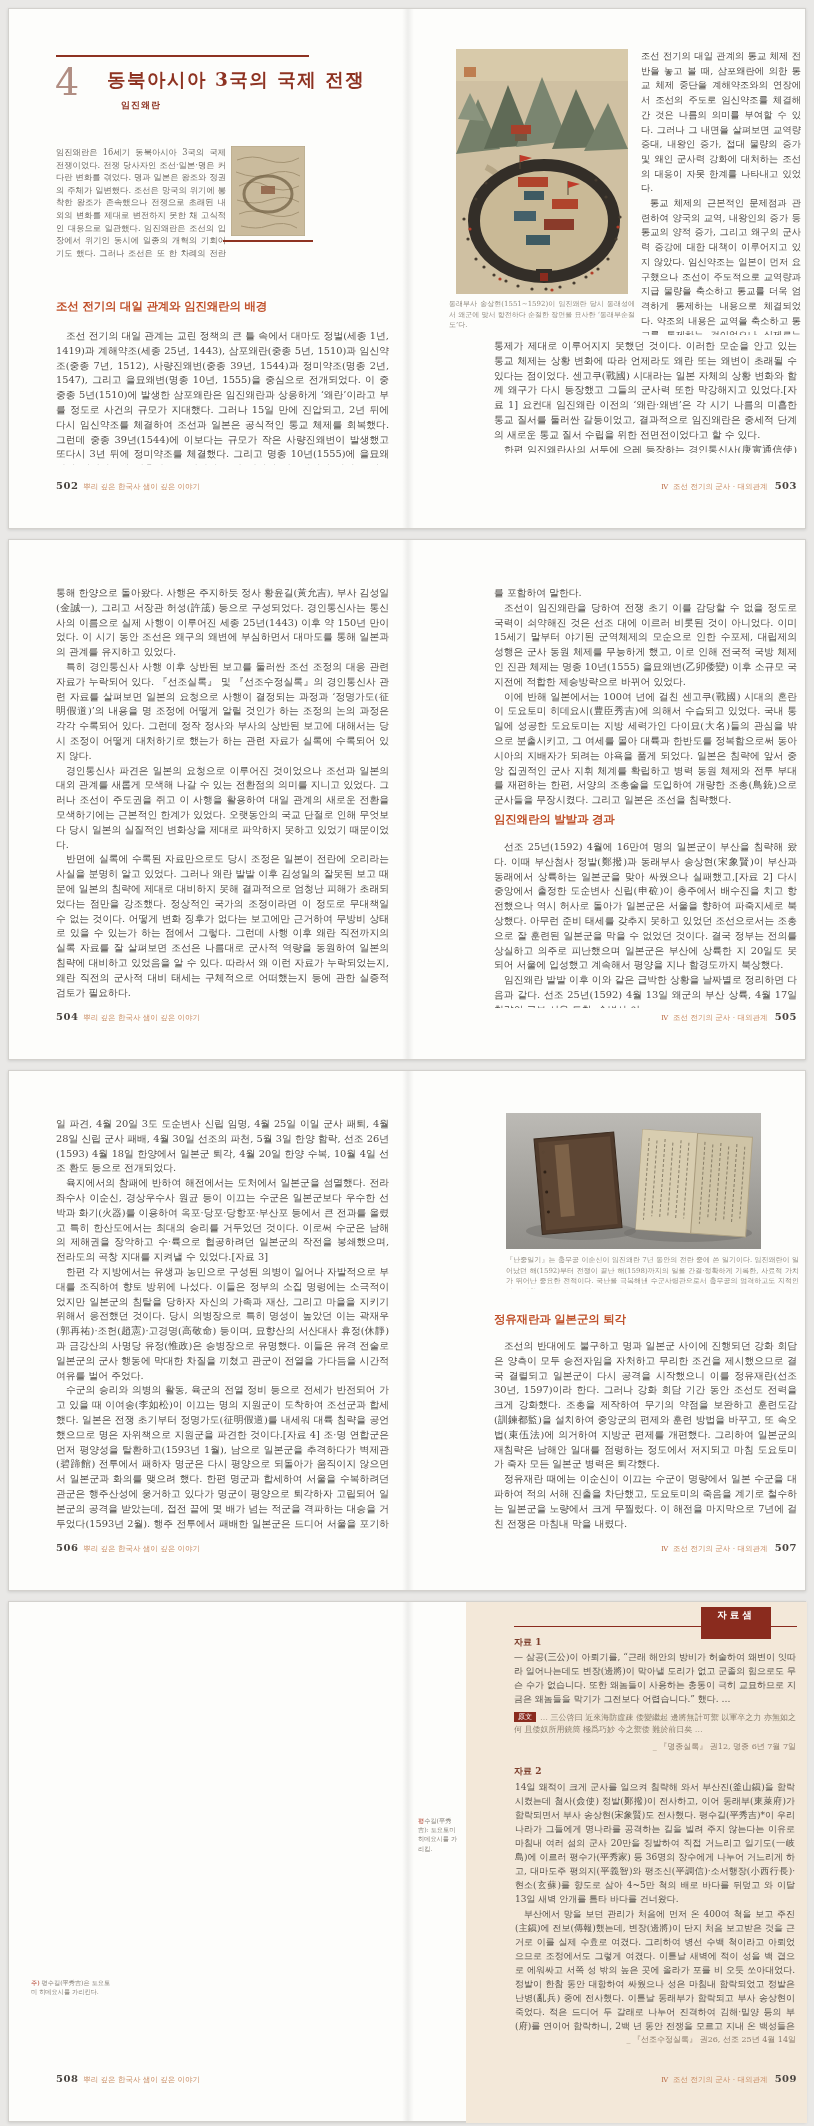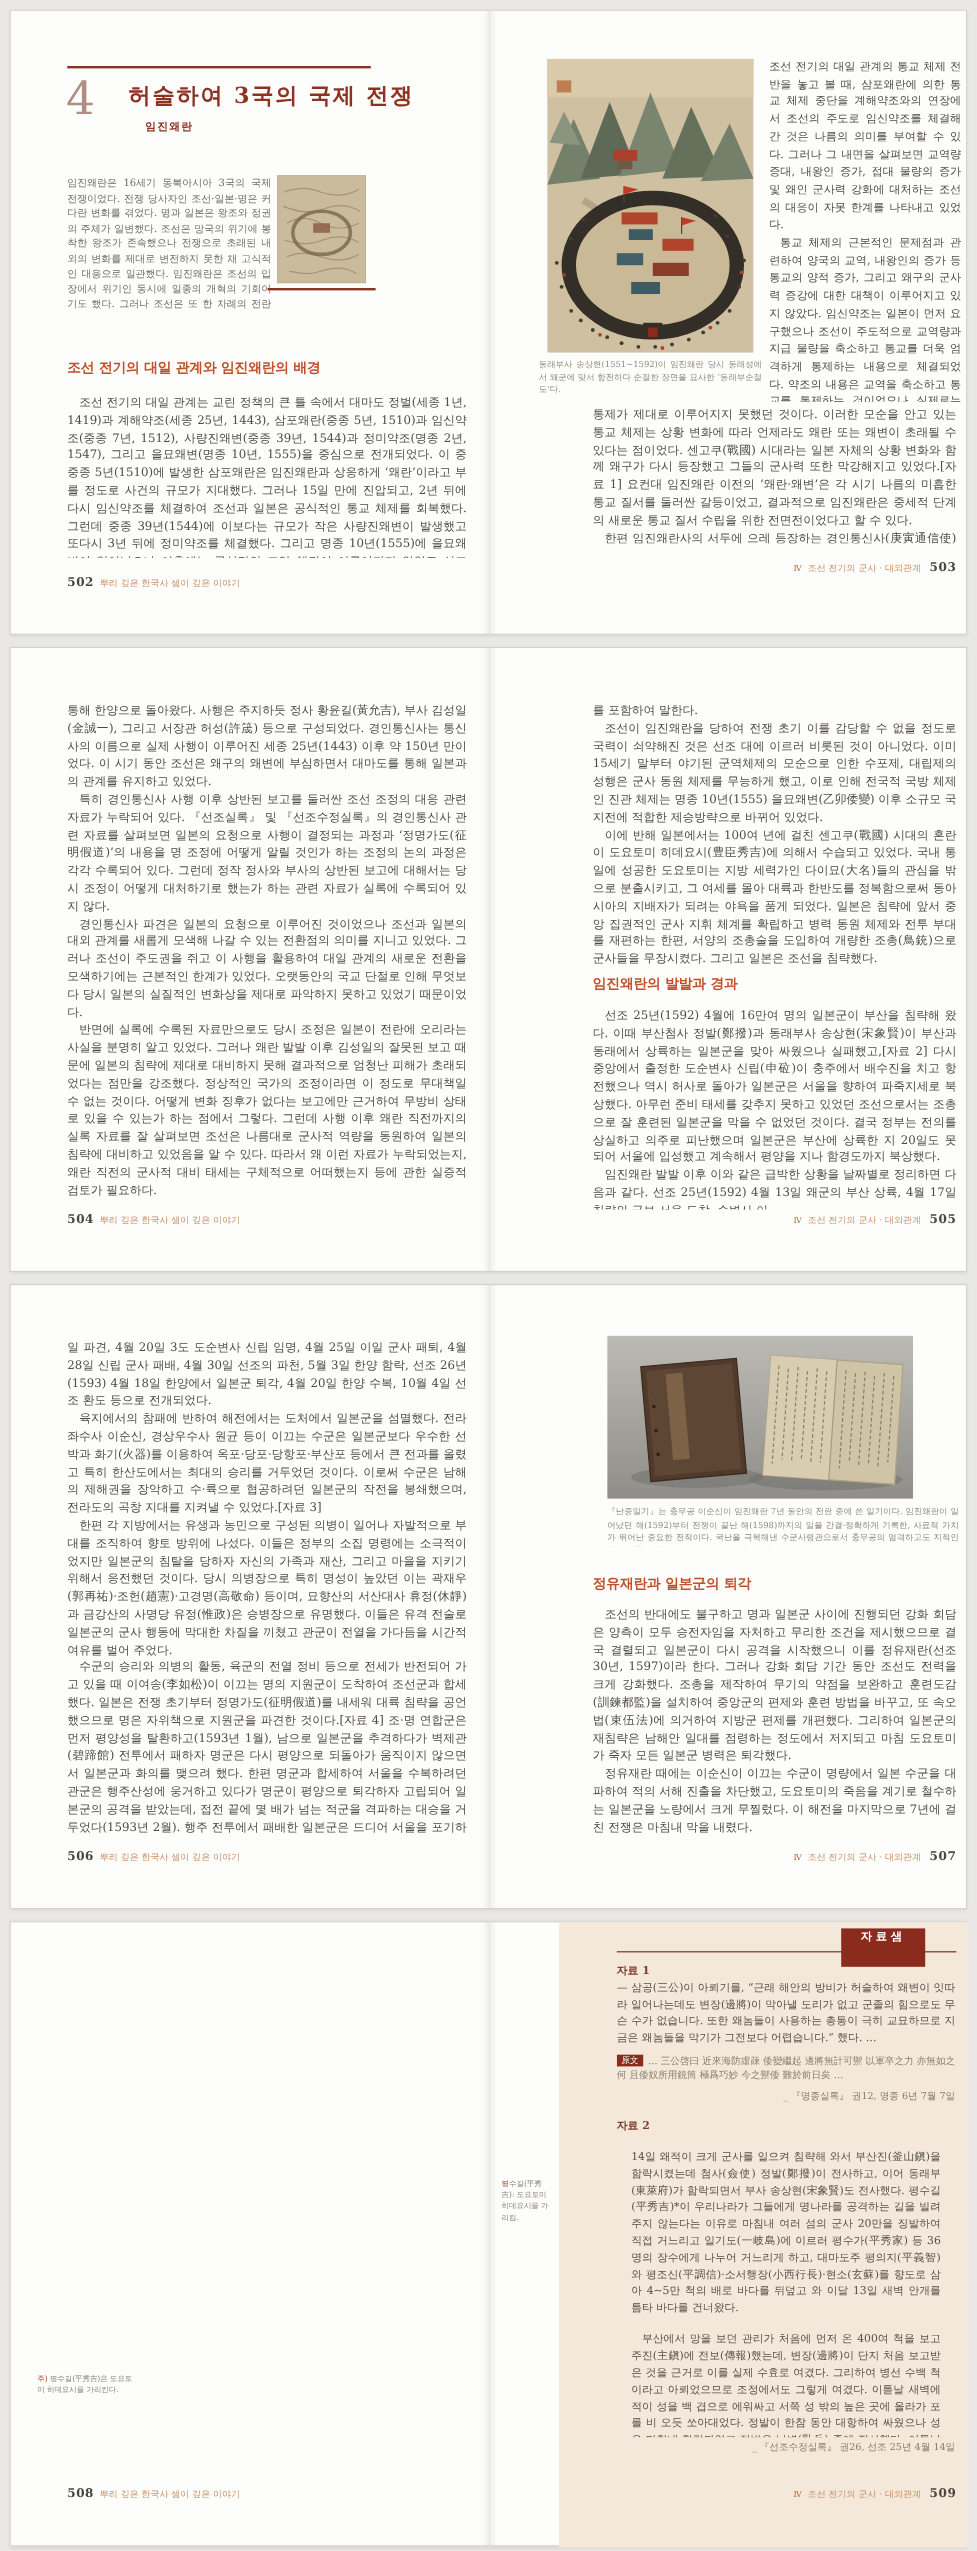--- a/index.html
+++ b/index.html
@@ -40,37 +40,37 @@
   .footer .pnum{font-size:10px;font-weight:bold;color:#4a4540;letter-spacing:.5px;}
   .footer .pmark{color:#b96a44;font-size:7px;}
   .footer-r{text-align:right;}
   
   .source-box{background:#f3e8d9;overflow:hidden;}
   .box-badge{background:#8a2b1e;color:#fff;font-size:9.5px;font-weight:bold;letter-spacing:3px;
              text-align:center;line-height:16px;height:32px;}
   .box-rule{border-top:1.5px solid #8a2b1e;}
   .src-label{font-size:9px;font-weight:bold;color:#7b3c2a;}
   .src-text{font-size:9px;line-height:14px;color:#55504a;text-align:justify;overflow:hidden;}
-  .src-text p{margin:12px;text-indent:9px;}
+  .src-text p{margin:1px;text-indent:9px;}
   .src-text p.flush{text-indent:0;}
   .wonmun{font-size:8px;line-height:12px;color:#8a7f6d;margin:0;text-align:justify;overflow:hidden;}
   .wonmun-badge{display:inline-block;background:#8a2b1e;color:#fff;font-size:7px;line-height:10px;
                 padding:0 4px;margin-right:4px;vertical-align:1px;}
   .src-attr{font-size:8px;color:#8a7a68;text-align:right;}
   svg{display:block;}
 </style>
 </head>
 <body>
 
 <div class="spread" style="top:8px">
   <div class="gutter"></div>
 
   <div class="abs ch-rule" style="left:47px;top:46px;width:253px"></div>
   <div class="abs ch-num" style="left:46px;top:54px">4</div>
-  <div class="abs ch-title" style="left:98px;top:58px">허술하여 3국의 국제 전쟁</div>
+  <div class="abs ch-title" style="left:98px;top:58px">동북아시아 3국의 국제 전쟁</div>
   <div class="abs ch-sub" style="left:112px;top:90px">임진왜란</div>
 
   <div class="abs intro" style="left:47px;top:137px;width:170px;height:112px">임진왜란은 16세기 동북아시아 3국의 국제 전쟁이었다. 전쟁 당사자인 조선·일본·명은 커다란 변화를 겪었다. 명과 일본은 왕조와 정권의 주체가 일변했다. 조선은 망국의 위기에 봉착한 왕조가 존속했으나 전쟁으로 초래된 내외의 변화를 제대로 변전하지 못한 채 고식적인 대응으로 일관했다. 임진왜란은 조선의 입장에서 위기인 동시에 일종의 개혁의 기회이기도 했다. 그러나 조선은 또 한 차례의 전란(호란)을 초래하는 방향으로 나아가면서 그 기회를 잃어버렸다.</div>
 
   <div class="abs" style="left:222px;top:137px">
     <svg width="74" height="90" viewBox="0 0 74 90">
       <rect width="74" height="90" fill="#cabb9d" stroke="#b3a688"></rect>
       <g stroke="#9b8a6a" stroke-width="1" fill="none" opacity=".8">
         <path d="M6,14 q16,-6 30,0 q18,6 32,-2"></path>
         <path d="M5,26 q20,8 34,2 q16,-6 30,2"></path>
@@ -158,21 +158,21 @@
 
   <div class="abs col-text" style="left:632px;top:40px;width:160px;height:286px">
       <p class="flush">조선 전기의 대일 관계의 통교 체제 전반을 놓고 볼 때, 삼포왜란에 의한 통교 체제 중단을 계해약조와의 연장에서 조선의 주도로 임신약조를 체결해 간 것은 나름의 의미를 부여할 수 있다. 그러나 그 내면을 살펴보면 교역량 증대, 내왕인 증가, 접대 물량의 증가 및 왜인 군사력 강화에 대처하는 조선의 대응이 자못 한계를 나타내고 있었다.</p>
       <p>통교 체제의 근본적인 문제점과 관련하여 양국의 교역, 내왕인의 증가 등 통교의 양적 증가, 그리고 왜구의 군사력 증강에 대한 대책이 이루어지고 있지 않았다. 임신약조는 일본이 먼저 요구했으나 조선이 주도적으로 교역량과 지급 물량을 축소하고 통교를 더욱 엄격하게 통제하는 내용으로 체결되었다. 약조의 내용은 교역을 축소하고 통교를 통제하는 것이었으나 실제로는 교역이 더욱 확대되고 내왕인 통교에 대한</p>
     </div>
   <div class="abs body-text" style="left:485px;top:330px;width:303px;height:114px">
       <p class="flush">통제가 제대로 이루어지지 못했던 것이다. 이러한 모순을 안고 있는 통교 체제는 상황 변화에 따라 언제라도 왜란 또는 왜변이 초래될 수 있다는 점이었다. 센고쿠(戰國) 시대라는 일본 자체의 상황 변화와 함께 왜구가 다시 등장했고 그들의 군사력 또한 막강해지고 있었다.[자료 1] 요컨대 임진왜란 이전의 ‘왜란·왜변’은 각 시기 나름의 미흡한 통교 질서를 둘러싼 갈등이었고, 결과적으로 임진왜란은 중세적 단계의 새로운 통교 질서 수립을 위한 전면전이었다고 할 수 있다.</p>
       <p>한편 임진왜란사의 서두에 으레 등장하는 경인통신사(庚寅通信使)에 대해서도 다음과 같은 이해가 필요하다. 경인통신사는 선조 23년(1590) 3월에 한양을 출발하여 이듬해 3</p>
     </div>
 
-  <div class="abs footer footer-r" style="left:488px;top:459px;width:300px">
+  <div class="abs footer footer-r" style="left:488px;top:471px;width:300px">
     <span class="pmark">Ⅳ</span>&nbsp;
     <span>조선 전기의 군사 · 대외관계</span>&nbsp;&nbsp;
     <span class="pnum">503</span>
   </div>
 </div>
 
 <div class="spread" style="top:539px">
   <div class="gutter"></div>
 
   <div class="abs body-text" style="left:47px;top:46px;width:333px;height:412px">

